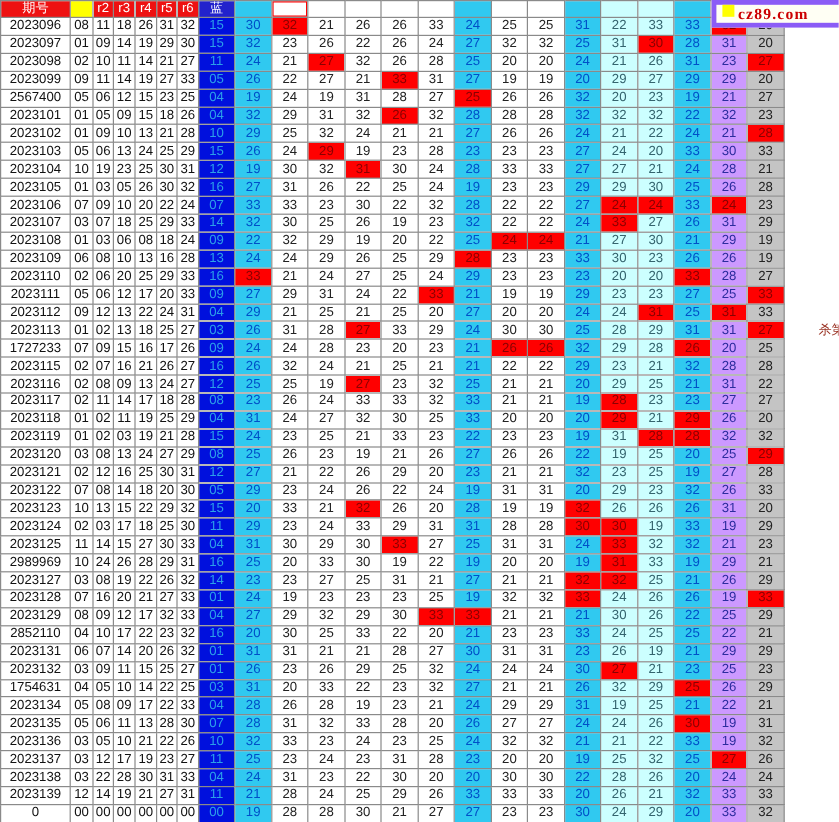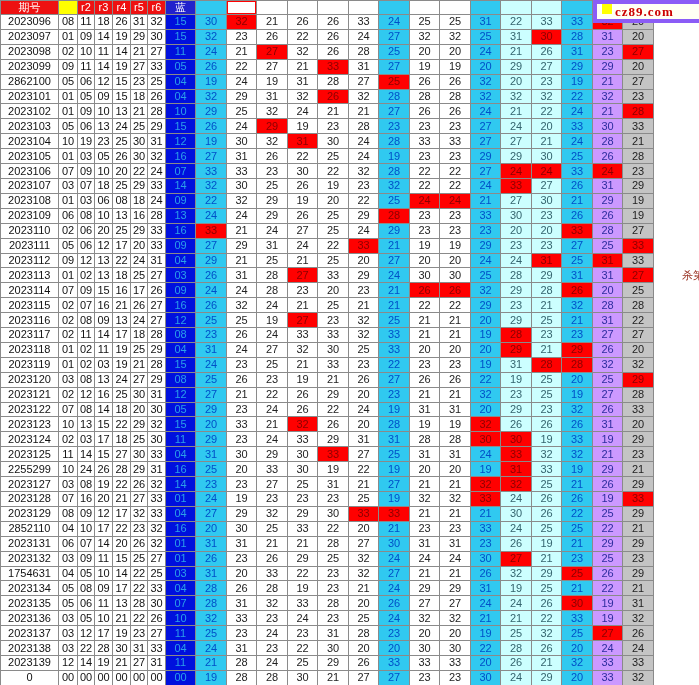--- a/index.html
+++ b/index.html
@@ -183,21 +183,21 @@
           <td class="k-white">19</td>
           <td class="k-white">19</td>
           <td class="k-cyan">20</td>
           <td class="k-ltcyan">29</td>
           <td class="k-ltcyan">27</td>
           <td class="k-cyan">29</td>
           <td class="k-purple">29</td>
           <td class="k-gray">20</td>
         </tr>
         <tr>
-          <td class="col-period">2862100</td>
+          <td class="col-period">2567400</td>
           <td class="col-red">05</td>
           <td class="col-red">06</td>
           <td class="col-red">12</td>
           <td class="col-red">15</td>
           <td class="col-red">23</td>
           <td class="col-red">25</td>
           <td class="col-blue">04</td>
           <td class="k-cyan">19</td>
           <td class="k-white">24</td>
           <td class="k-white">19</td>
@@ -533,21 +533,21 @@
           <td class="k-white">30</td>
           <td class="k-white">30</td>
           <td class="k-cyan">25</td>
           <td class="k-ltcyan">28</td>
           <td class="k-ltcyan">29</td>
           <td class="k-cyan">31</td>
           <td class="k-purple">31</td>
           <td class="k-gray hit">27</td>
         </tr>
         <tr>
-          <td class="col-period">2023114</td>
+          <td class="col-period">1727233</td>
           <td class="col-red">07</td>
           <td class="col-red">09</td>
           <td class="col-red">15</td>
           <td class="col-red">16</td>
           <td class="col-red">17</td>
           <td class="col-red">26</td>
           <td class="col-blue">09</td>
           <td class="k-cyan">24</td>
           <td class="k-white">24</td>
           <td class="k-white">28</td>
@@ -833,21 +833,21 @@
           <td class="k-white">31</td>
           <td class="k-white">31</td>
           <td class="k-cyan">24</td>
           <td class="k-ltcyan hit">33</td>
           <td class="k-ltcyan">32</td>
           <td class="k-cyan">32</td>
           <td class="k-purple">21</td>
           <td class="k-gray">23</td>
         </tr>
         <tr>
-          <td class="col-period">2255299</td>
+          <td class="col-period">2989969</td>
           <td class="col-red">10</td>
           <td class="col-red">24</td>
           <td class="col-red">26</td>
           <td class="col-red">28</td>
           <td class="col-red">29</td>
           <td class="col-red">31</td>
           <td class="col-blue">16</td>
           <td class="k-cyan">25</td>
           <td class="k-white">20</td>
           <td class="k-white">33</td>

